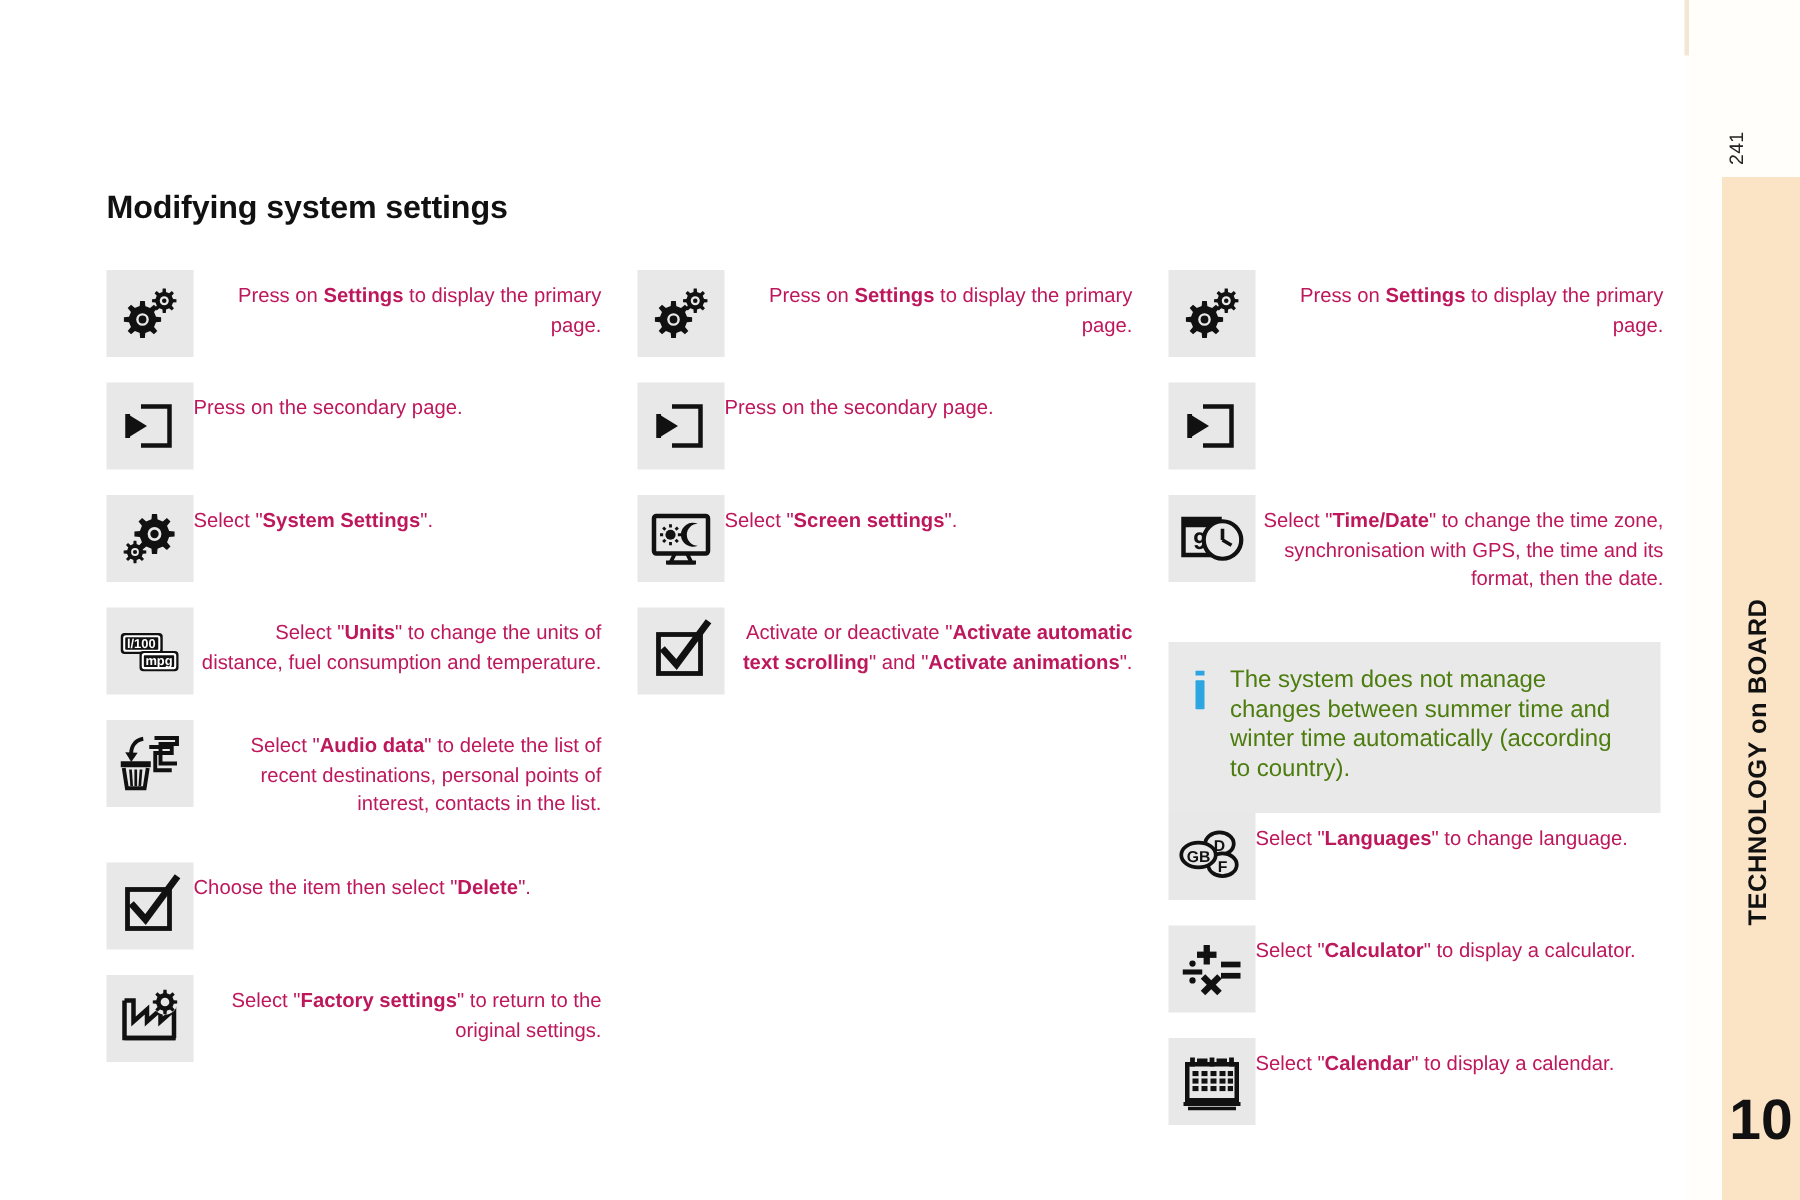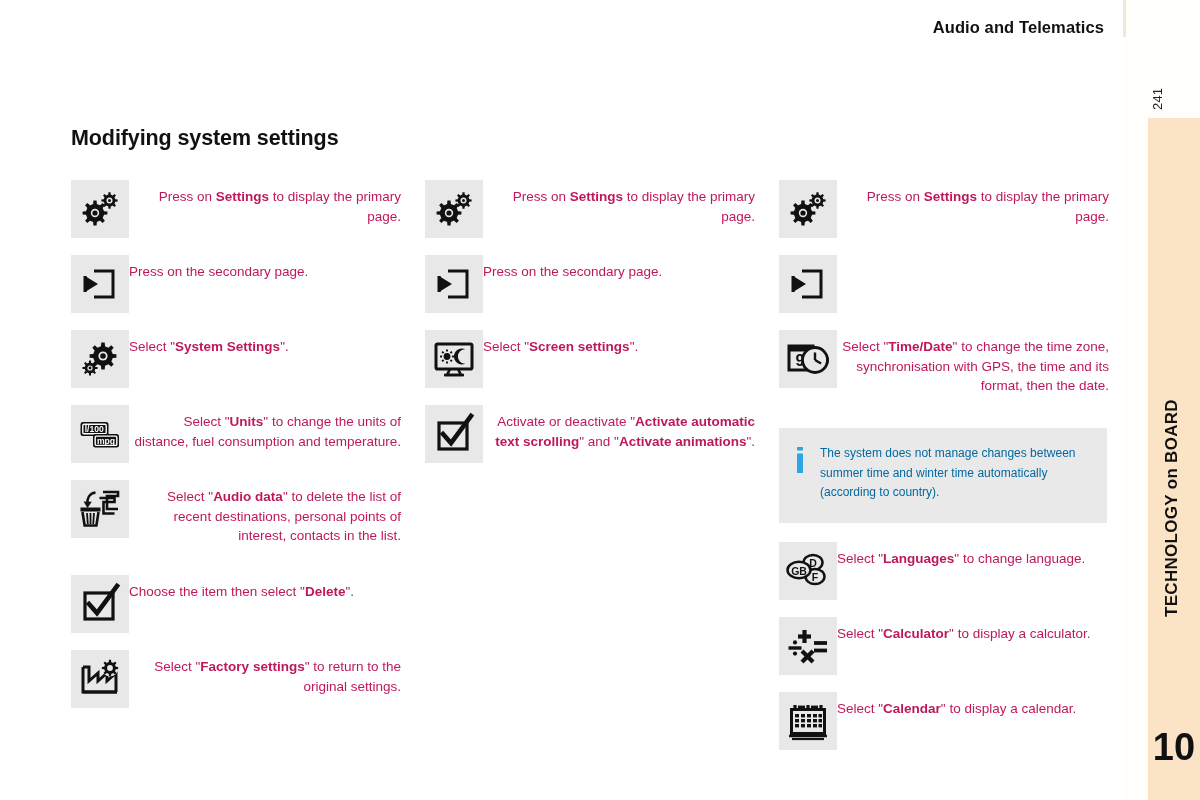--- a/index.html
+++ b/index.html
@@ -171,34 +171,31 @@
     box-sizing: border-box;
     width: 328px;
   }
   .note-icon {
     width: 12px;
     min-width: 12px;
     margin-right: 13px;
     margin-top: 3px;
   }
   .note-text {
-    font-size: 12px;
+    font-size: 16px;
     line-height: 19.6px;
-    color: #0369a1;
+    color: #4d7c0f;
   }
 </style>
 </head>
 <body>
 
 <div class="page">
   <div class="page-white"></div>
 
-  <div class="header">
-    <div class="header-title">Audio and Telematics</div>
-  </div>
   <div class="header-rule"></div>
 
   <div class="page-number">
     <span>241</span>
   </div>
 
   <div class="sidebar">
     <div class="sidebar-label">TECHNOLOGY on BOARD</div>
     <div class="sidebar-chapter">10</div>
   </div>

